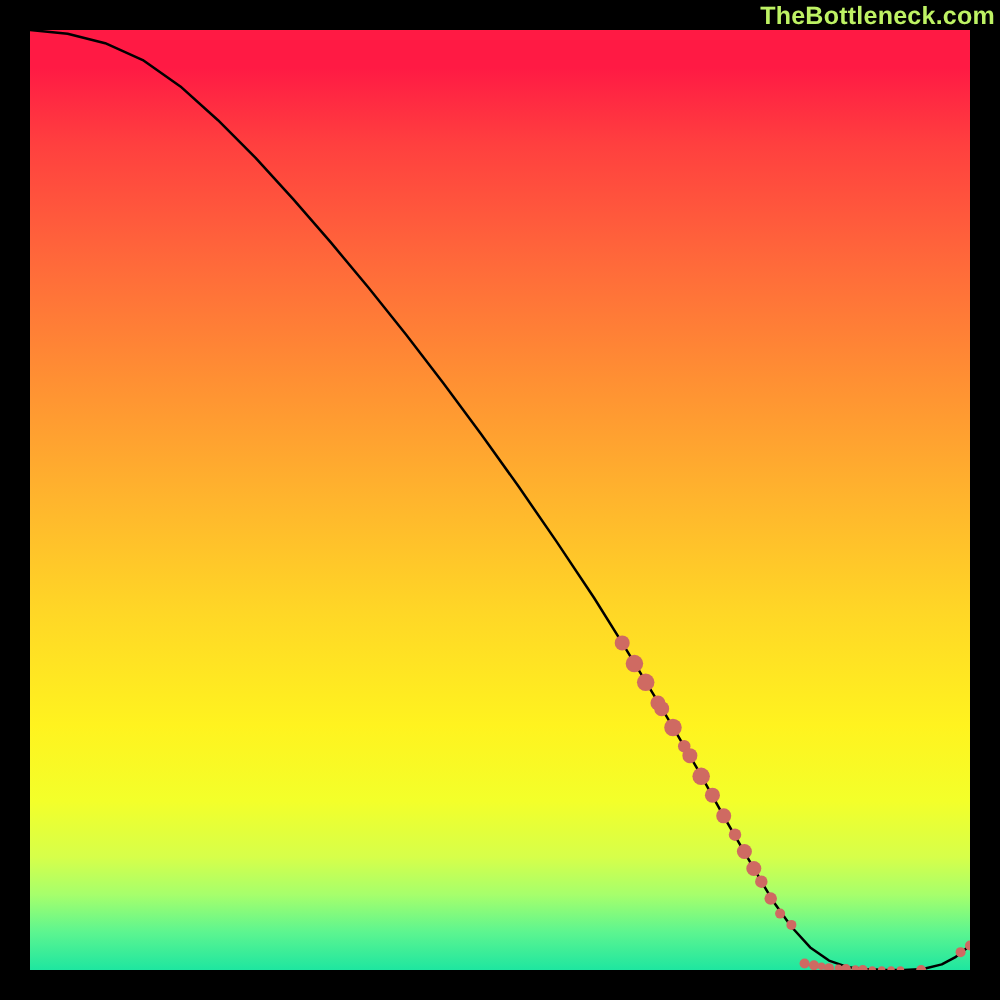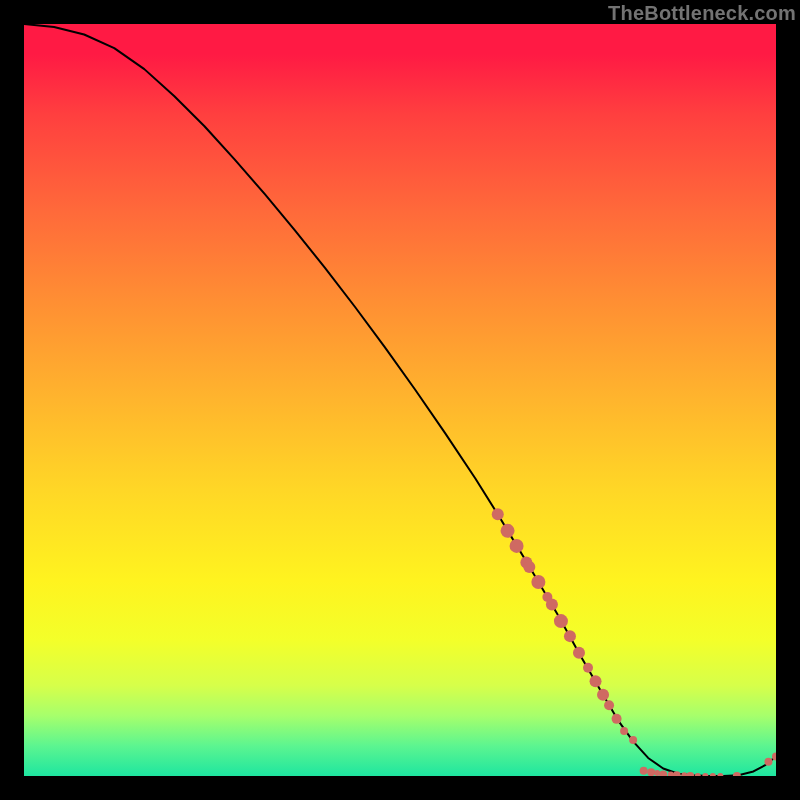--- a/index.html
+++ b/index.html
@@ -43,21 +43,21 @@
       #1ee6a0 100%
     );
   }
   .watermark {
     position: absolute;
     top: 2px;
     right: 4px;
     font-family: Arial, Helvetica, sans-serif;
     font-size: 20px;
     font-weight: 600;
-    color: #737373;
+    color: #bef264;
     letter-spacing: 0.2px;
     user-select: none;
   }
   svg.overlay {
     position: absolute;
     inset: 0;
   }
 </style>
 </head>
 <body>

